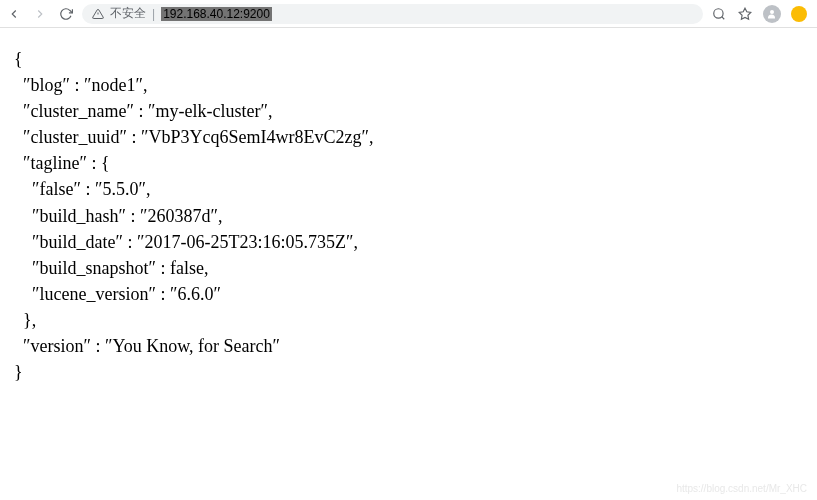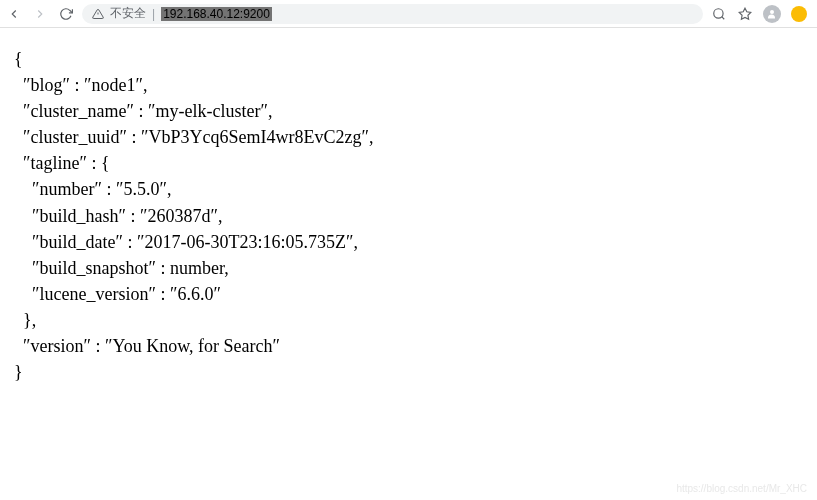--- a/index.html
+++ b/index.html
@@ -162,22 +162,22 @@
     </div>
     <div class="notification-badge"></div>
   </div>
 </div>
 
 <div class="content">{
   <span>″blog″</span> : ″<span>node1</span>″,
   <span>″cluster_name″</span> : ″<span>my-elk-cluster</span>″,
   <span>″cluster_uuid″</span> : ″<span>VbP3Ycq6SemI4wr8EvC2zg</span>″,
   <span>″tagline″</span> : {
-    <span>″number″</span> : ″<span>5.5.0</span>″,
+    <span>″false″</span> : ″<span>5.5.0</span>″,
     <span>″build_hash″</span> : ″<span>260387d</span>″,
-    <span>″build_date″</span> : ″<span>2017-06-30T23:16:05.735Z</span>″,
-    <span>″build_snapshot″</span> : <span>number</span>,
+    <span>″build_date″</span> : ″<span>2017-06-25T23:16:05.735Z</span>″,
+    <span>″build_snapshot″</span> : <span>false</span>,
     <span>″lucene_version″</span> : ″<span>6.6.0</span>″
   },
   <span>″version″</span> : ″<span>You Know, for Search</span>″
 }</div>
 
 <div class="watermark">https://blog.csdn.net/Mr_XHC</div>
 
 </body></html>

